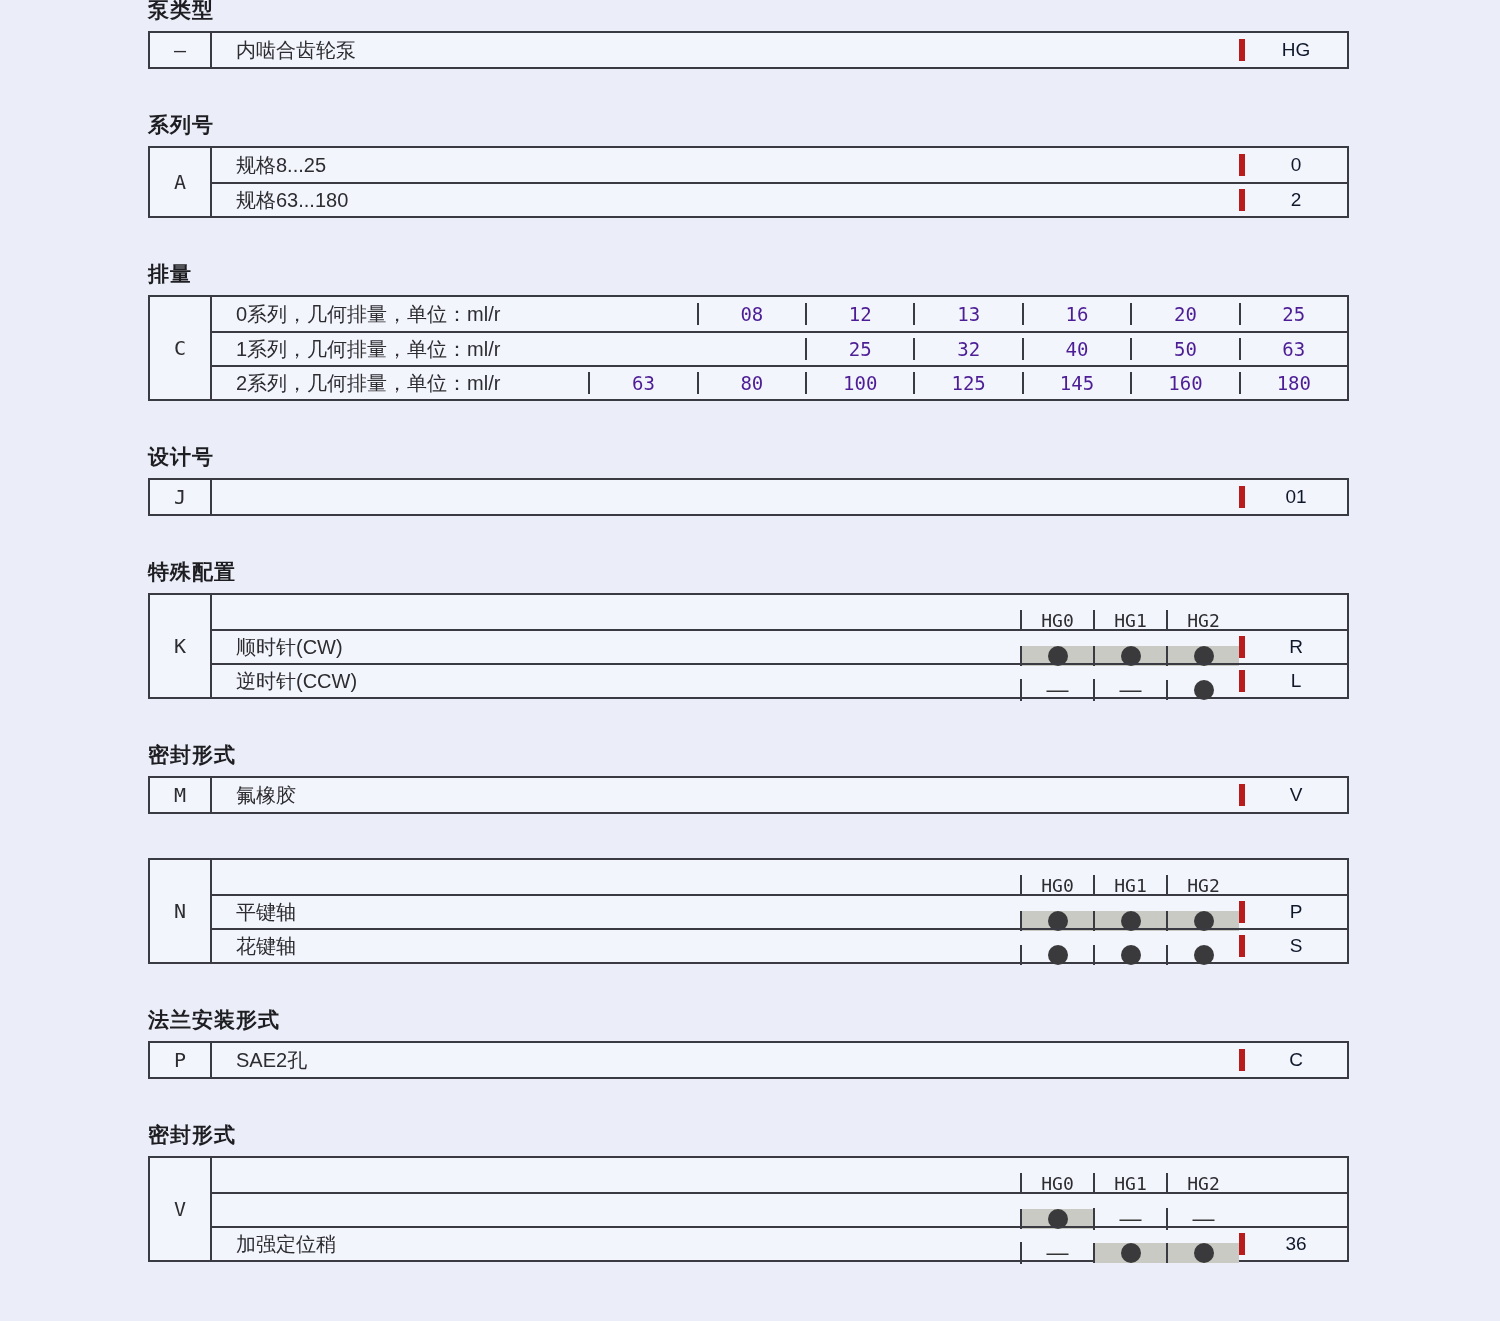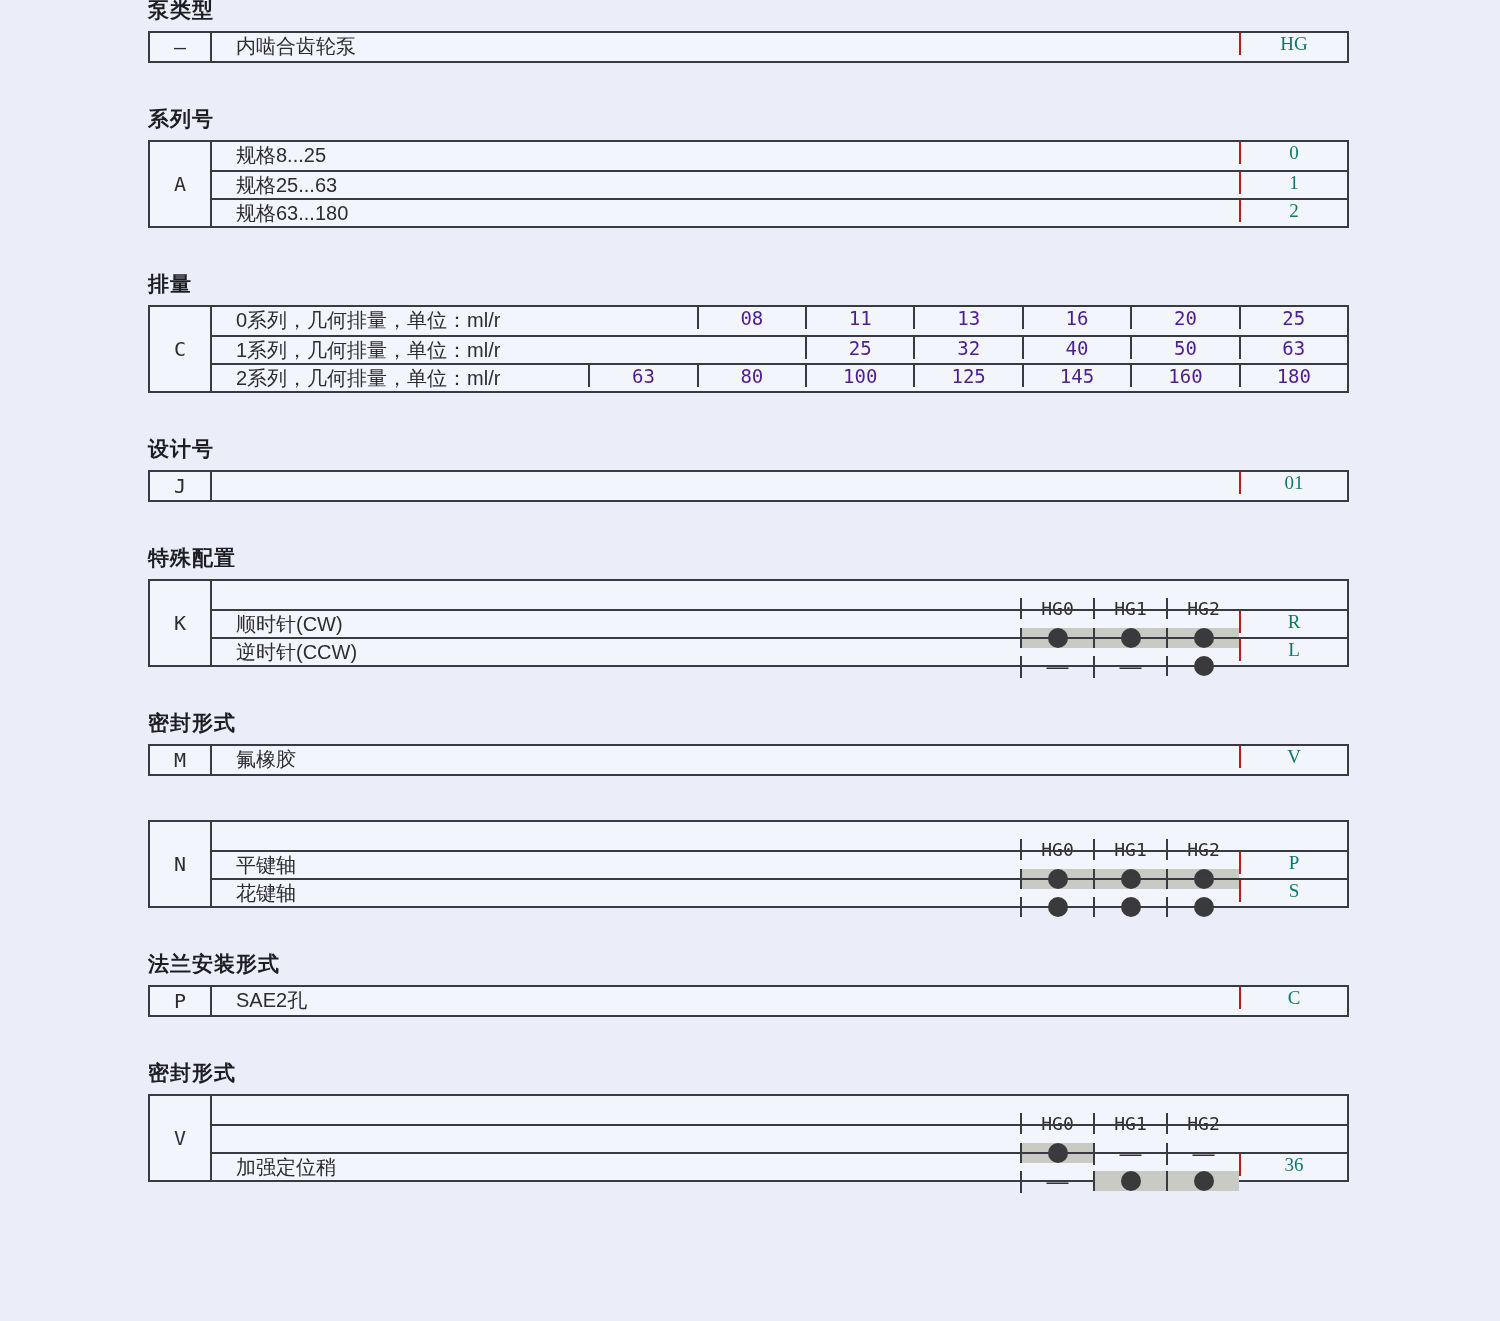--- a/index.html
+++ b/index.html
@@ -19,31 +19,31 @@
   .tbl{
     width:1201px;border:2px solid #3a3a42;display:flex;
     background:#f3f5fc;
   }
   .key-cell{
     width:62px;flex:0 0 62px;display:flex;align-items:center;justify-content:center;
     font-size:20px;color:#2c2c31;border-right:2px solid #3a3a42;
     font-family:"DejaVu Sans Mono","Liberation Mono",monospace;
   }
   .rows{flex:1;display:flex;flex-direction:column}
-  .row{display:flex;height:28px;align-items:flex-start}
+  .row{display:flex;height:34px;align-items:center}
   .row + .row{border-top:2px solid #3a3a42}
   .label-cell{
     flex:1;display:flex;align-items:center;padding-left:24px;
     font-size:20px;color:#2c2c31;white-space:nowrap;overflow:hidden;
   }
   .code-cell{
-    width:108px;flex:0 0 108px;border-left:2px solid #b91c1c;
+    width:108px;flex:0 0 108px;border-left:6px solid #b91c1c;
     display:flex;align-items:center;justify-content:center;
-    font-size:19px;color:#0f766e;
-    font-family:Liberation Serif, serif;
+    font-size:19px;color:#0f172a;
+    font-family:Liberation Sans, sans-serif;
   }
   .val-cell{
     width:108.4px;flex:0 0 108.4px;border-left:2px solid #3a3a42;
     display:flex;align-items:center;justify-content:center;
     font-size:19px;color:#4c1d95;
     font-family:"DejaVu Sans Mono","Liberation Mono",monospace;
   }
   .hg-cell{
     width:73px;flex:0 0 73px;border-left:2px solid #3a3a42;
     display:flex;align-items:center;justify-content:center;
@@ -74,39 +74,35 @@
     <section class="section">
       <div class="sec-title">系列号</div>
       <div class="tbl">
         <div class="key-cell">A</div>
         <div class="rows">
           <div class="row">
             <div class="label-cell">规格8...25</div>
             <div class="code-cell">0</div>
           </div>
           <div class="row">
-            <div class="label-cell">规格25...63</div>
-            <div class="code-cell">1</div>
-          </div>
-          <div class="row">
             <div class="label-cell">规格63...180</div>
             <div class="code-cell">2</div>
           </div>
         </div>
       </div>
     </section>
     <section class="section">
       <div class="sec-title">排量</div>
       <div class="tbl">
         <div class="key-cell">C</div>
         <div class="rows">
           <div class="row">
             <div class="label-cell">0系列，几何排量，单位：ml/r</div>
             <div class="val-cell">08</div>
-            <div class="val-cell">11</div>
+            <div class="val-cell">12</div>
             <div class="val-cell">13</div>
             <div class="val-cell">16</div>
             <div class="val-cell">20</div>
             <div class="val-cell">25</div>
           </div>
           <div class="row">
             <div class="label-cell">1系列，几何排量，单位：ml/r</div>
             <div class="val-cell">25</div>
             <div class="val-cell">32</div>
             <div class="val-cell">40</div>

